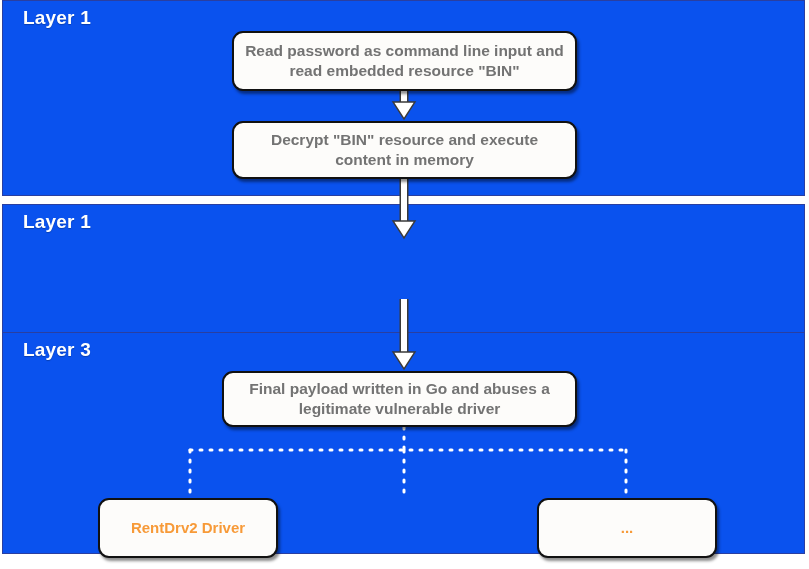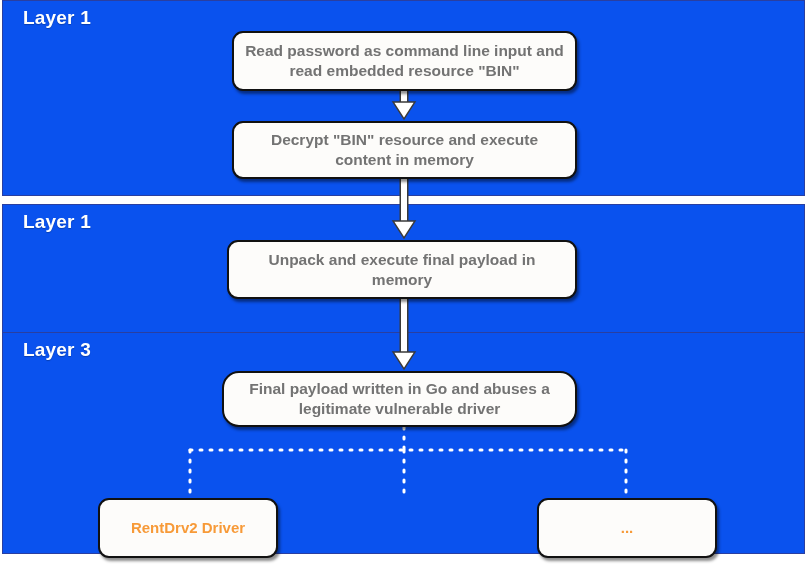--- a/index.html
+++ b/index.html
@@ -60,21 +60,21 @@
     display: flex;
     align-items: center;
     justify-content: center;
     box-sizing: border-box;
     padding: 12px 10px;
   }
 
   #box-read-password  { left: 232px; top: 31px;  width: 345px; height: 60px; }
   #box-decrypt-bin    { left: 232px; top: 121px; width: 345px; height: 58px; }
   #box-unpack-payload { left: 227px; top: 240px; width: 350px; height: 59px; }
-  #box-final-payload  { left: 222px; top: 371px; width: 355px; height: 56px; border-radius: 17px; }
+  #box-final-payload  { left: 222px; top: 371px; width: 355px; height: 56px; }
 
   .driver-box {
     position: absolute;
     top: 498px;
     height: 60px;
     background: #fdfcfa;
     border: 2px solid #111111;
     border-radius: 11px;
     box-shadow: 2px 3px 3px rgba(0,0,0,0.45);
     color: #f79a38;
@@ -142,19 +142,18 @@
       <path d="M 404 427 L 404 450"></path>
       <path d="M 190 450 L 626 450"></path>
       <path d="M 190 450 L 190 497"></path>
       <path d="M 404 450 L 404 497"></path>
       <path d="M 626 450 L 626 497"></path>
     </g>
   </svg>
 
   <div class="node-box" id="box-read-password">Read password as command line input and read embedded resource "BIN"</div>
   <div class="node-box" id="box-decrypt-bin">Decrypt "BIN" resource and execute content in memory</div>
-  <div class="node-box" id="box-unpack-payload">Unpack and execute final payload in memory</div>
   <div class="node-box" id="box-final-payload">Final payload written in Go and abuses a legitimate vulnerable driver</div>
 
   <div class="driver-box" id="box-rentdrv2">RentDrv2 Driver</div>
   <div class="driver-box" id="box-ellipsis">...</div>
 
 </div>
 
 </body></html>

